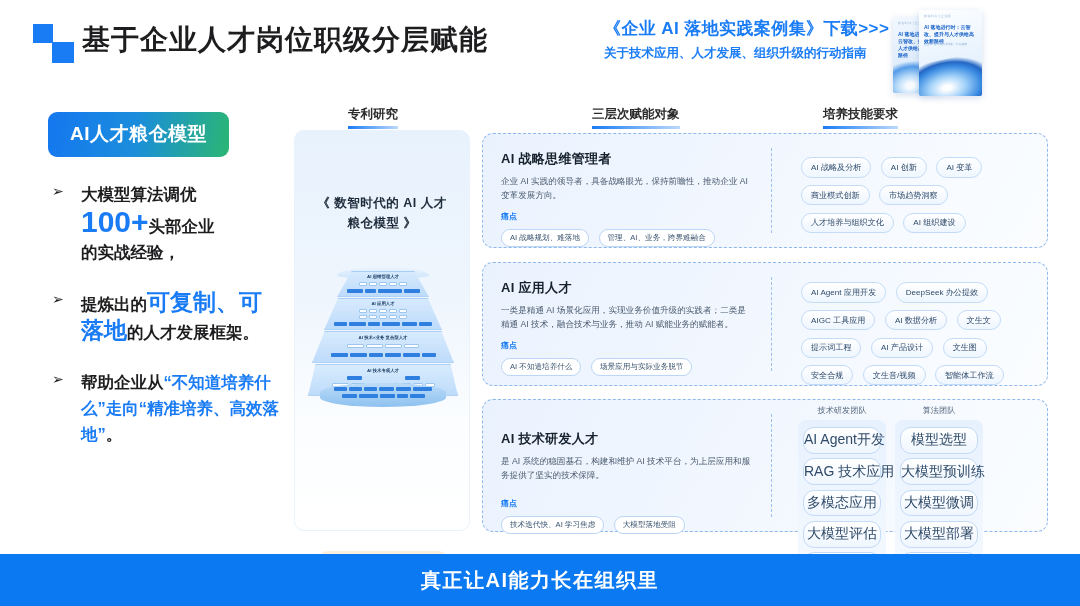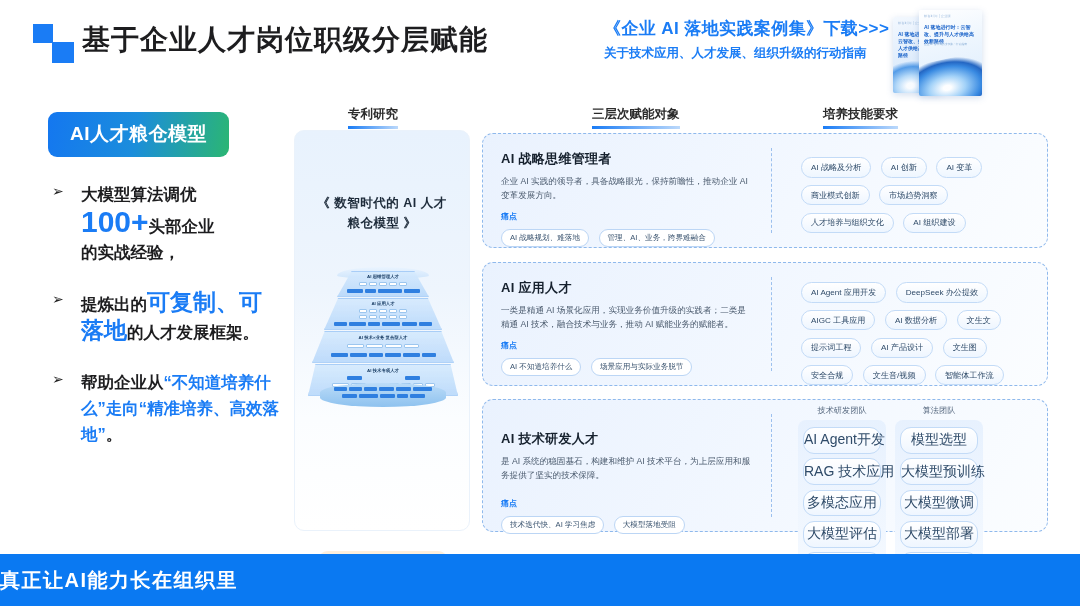--- a/index.html
+++ b/index.html
@@ -158,21 +158,21 @@
                border:1px solid #c3dbf7; border-radius:11px;
                background:linear-gradient(180deg,#ffffff,#eff6ff);
                font-size:14px; color:#2f4b69; white-space:nowrap; }
   .team-chip:last-child { margin-bottom:0; }
   #tg1 { left:315px; top:5px; }
   #tg2 { left:412px; top:5px; }
 
   
   #footer {
     position:absolute; left:0; bottom:0; width:1080px; height:52px;
-    background:#0a79f2; display:flex; align-items:center; 
+    background:#0a79f2; display:flex; align-items:center; justify-content:center;
   }
   #footer-text { color:#fff; font-size:20px; font-weight:bold; letter-spacing:1.5px; }
 </style>
 </head>
 <body>
 
 <div id="header">
   <div id="logo-mark">
     <div class="sq sq1"></div>
     <div class="sq sq2"></div>

